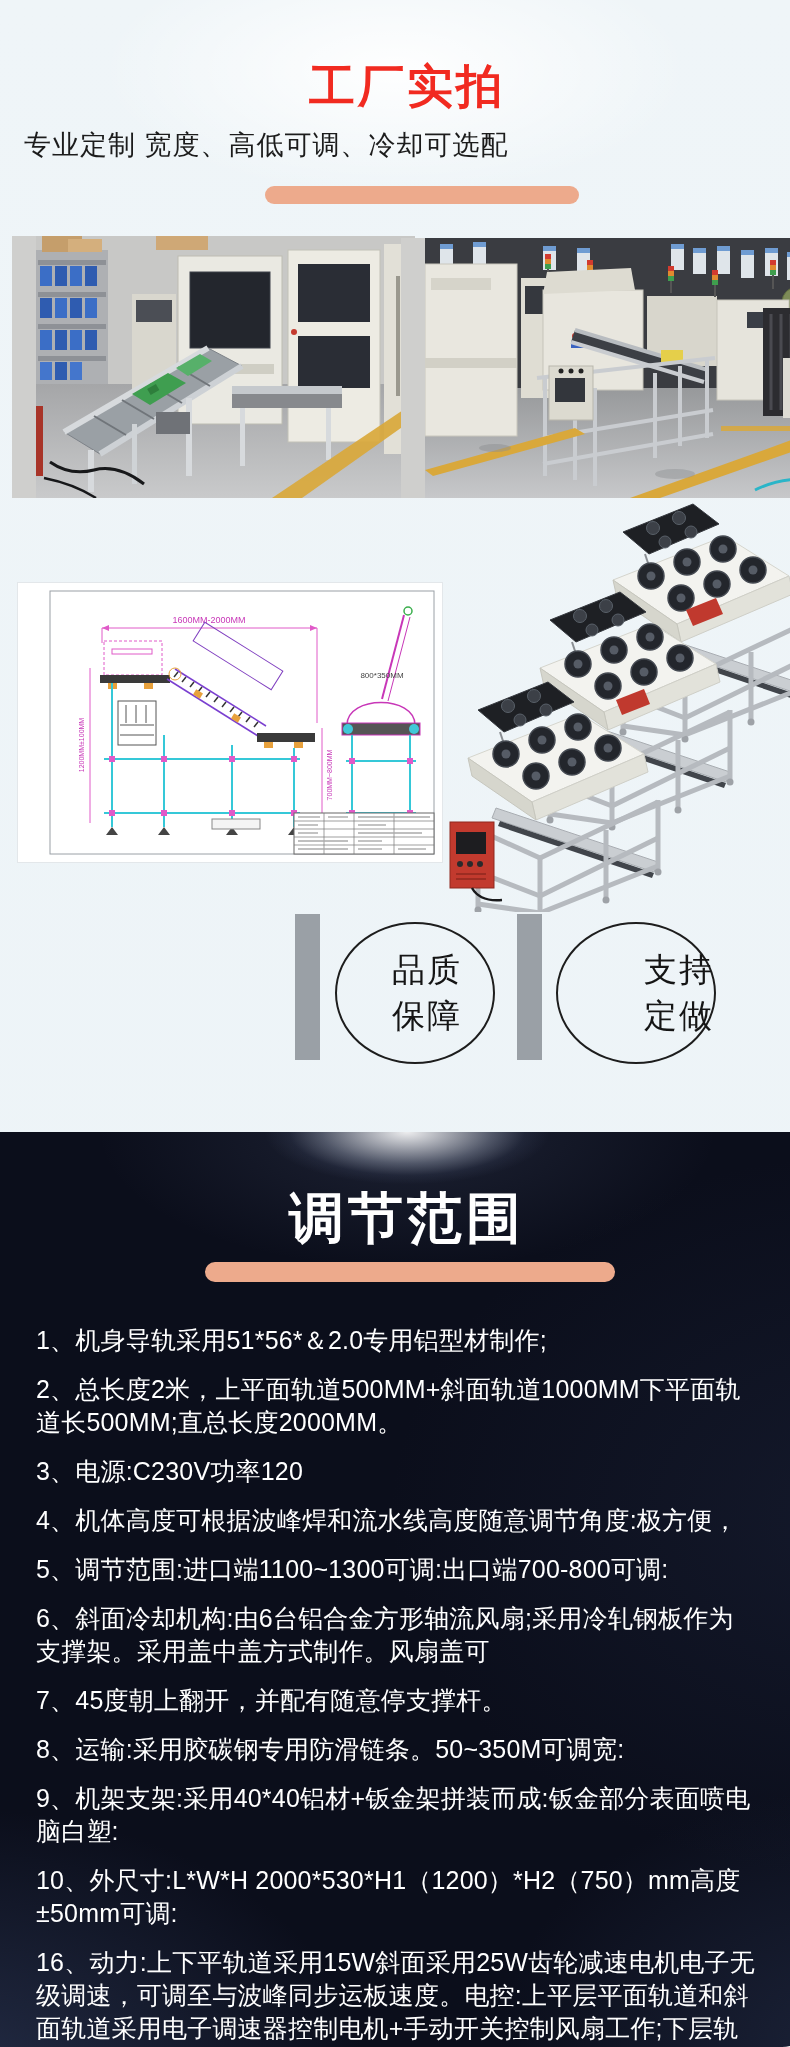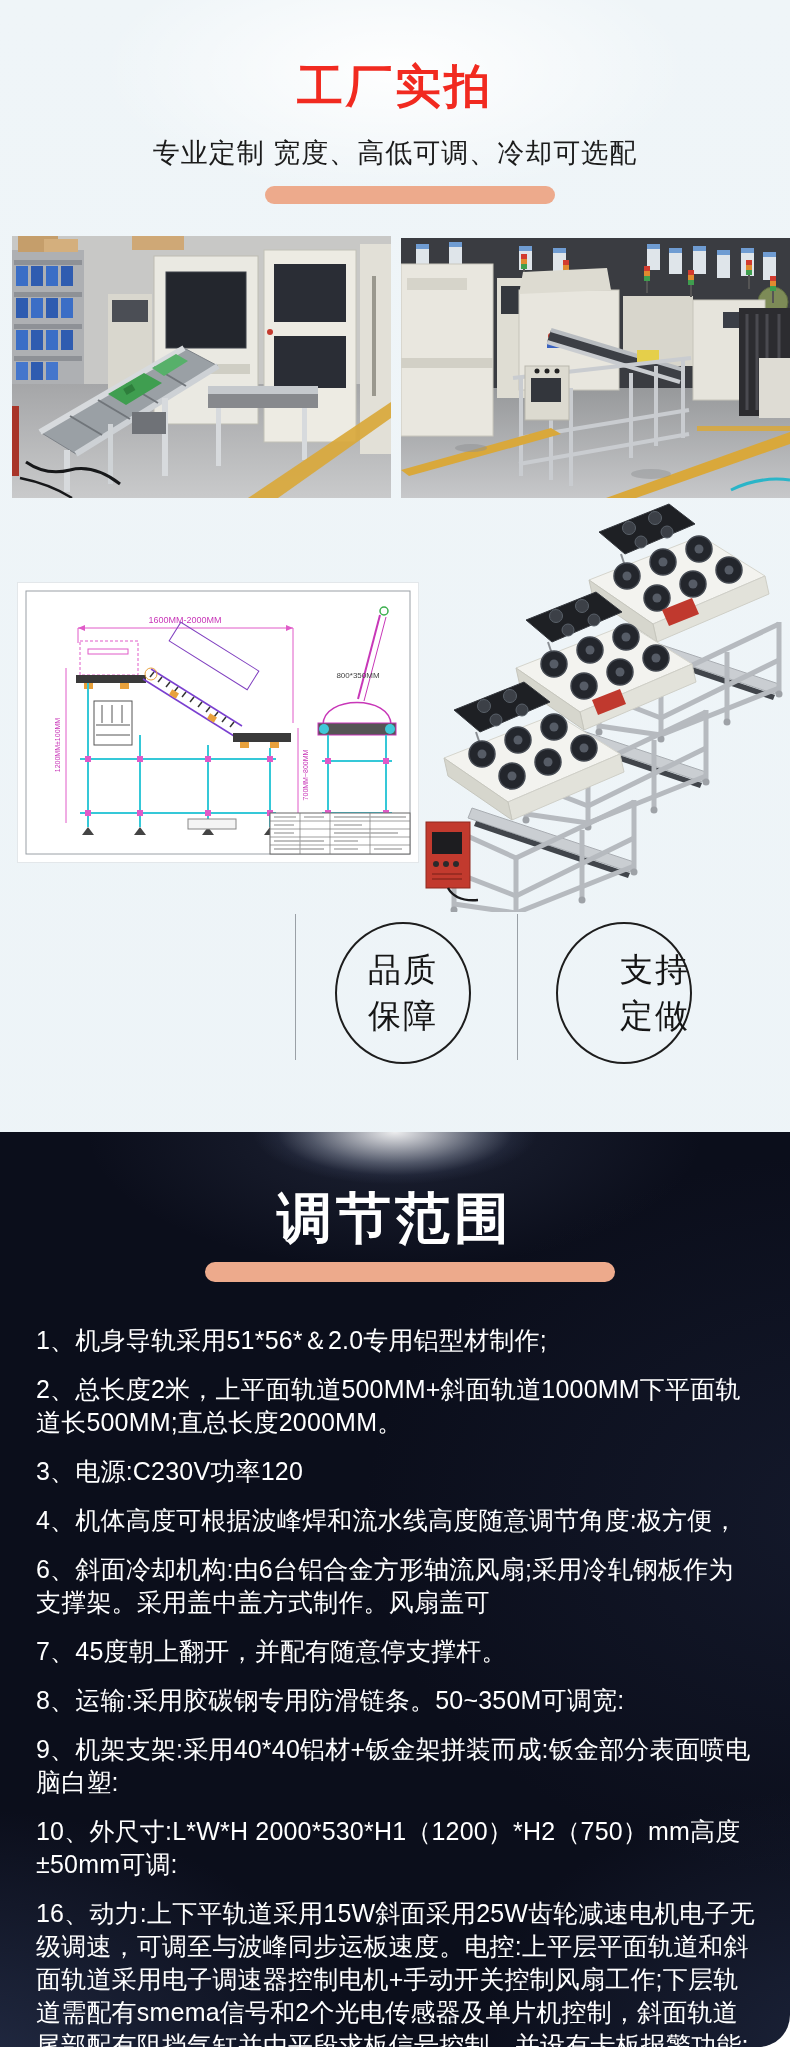--- a/index.html
+++ b/index.html
@@ -3,29 +3,29 @@
 <meta charset="utf-8">
 <style>
   html,body{margin:0;padding:0;background:#dfe6ea;}
   .page{
     position:relative;width:790px;height:2047px;margin:0 auto;overflow:hidden;
     font-family:"Liberation Sans","DejaVu Sans",sans-serif;
     background:
       radial-gradient(420px 180px at 50% 70px, rgba(255,255,255,0.95), rgba(255,255,255,0) 70%),
       linear-gradient(180deg,#eff5f8 0%,#ecf3f7 100%);
   }
-  .abs{position:absolute;}
+  .abs{position:absolute;padding-left:24px;}
   
   .hero-title{
     left:0;right:0;top:56px;text-align:center;
     font-size:46px;font-weight:bold;letter-spacing:3px;color:#f12a20;
   }
   .hero-subtitle{
-    left:0;right:0;top:127px;text-align:center;
-    font-size:27px;color:#1c1c1c;letter-spacing:1px;margin-top:8px;
+    left:0;right:0;top:127px;
+    font-size:27px;color:#1c1c1c;letter-spacing:1px;
   }
   .accent-bar-top{
     left:265px;top:186px;width:290px;height:18px;border-radius:9px;background:#edaa8c;
   }
   
   .photo{overflow:hidden;background:#cfcfcd;}
   .photo svg{display:block;width:100%;height:100%;}
   .photo-left{left:12px;top:236px;width:379px;height:262px;}
   .photo-right{left:401px;top:238px;width:389px;height:260px;}
   
@@ -528,20 +528,21 @@
 
   <div class="abs corner-white"></div>
   <div class="abs specs">
     <div class="specs-title">调节范围</div>
     <div class="accent-bar-specs"></div>
     <div class="specs-list">
       <p>1、机身导轨采用51*56*＆2.0专用铝型材制作;</p>
       <p>2、总长度2米，上平面轨道500MM+斜面轨道1000MM下平面轨道长500MM;直总长度2000MM。</p>
       <p>3、电源:C230V功率120</p>
       <p>4、机体高度可根据波峰焊和流水线高度随意调节角度:极方便，</p>
+      <p>5、调节范围:进口端1100~1300可调:出口端700-800可调:</p>
       <p>6、斜面冷却机构:由6台铝合金方形轴流风扇;采用冷轧钢板作为支撑架。采用盖中盖方式制作。风扇盖可</p>
       <p>7、45度朝上翻开，并配有随意停支撑杆。</p>
       <p>8、运输:采用胶碳钢专用防滑链条。50~350M可调宽:</p>
       <p>9、机架支架:采用40*40铝材+钣金架拼装而成:钣金部分表面喷电脑白塑:</p>
       <p>10、外尺寸:L*W*H  2000*530*H1（1200）*H2（750）mm高度±50mm可调:</p>
       <p>16、动力:上下平轨道采用15W斜面采用25W齿轮减速电机电子无级调速，可调至与波峰同步运板速度。电控:上平层平面轨道和斜面轨道采用电子调速器控制电机+手动开关控制风扇工作;下层轨道需配有smema信号和2个光电传感器及单片机控制，斜面轨道尾部配有阻挡气缸并由平段求板信号控制，并设有卡板报警功能;</p>
     </div>
   </div>
 
 </div>

